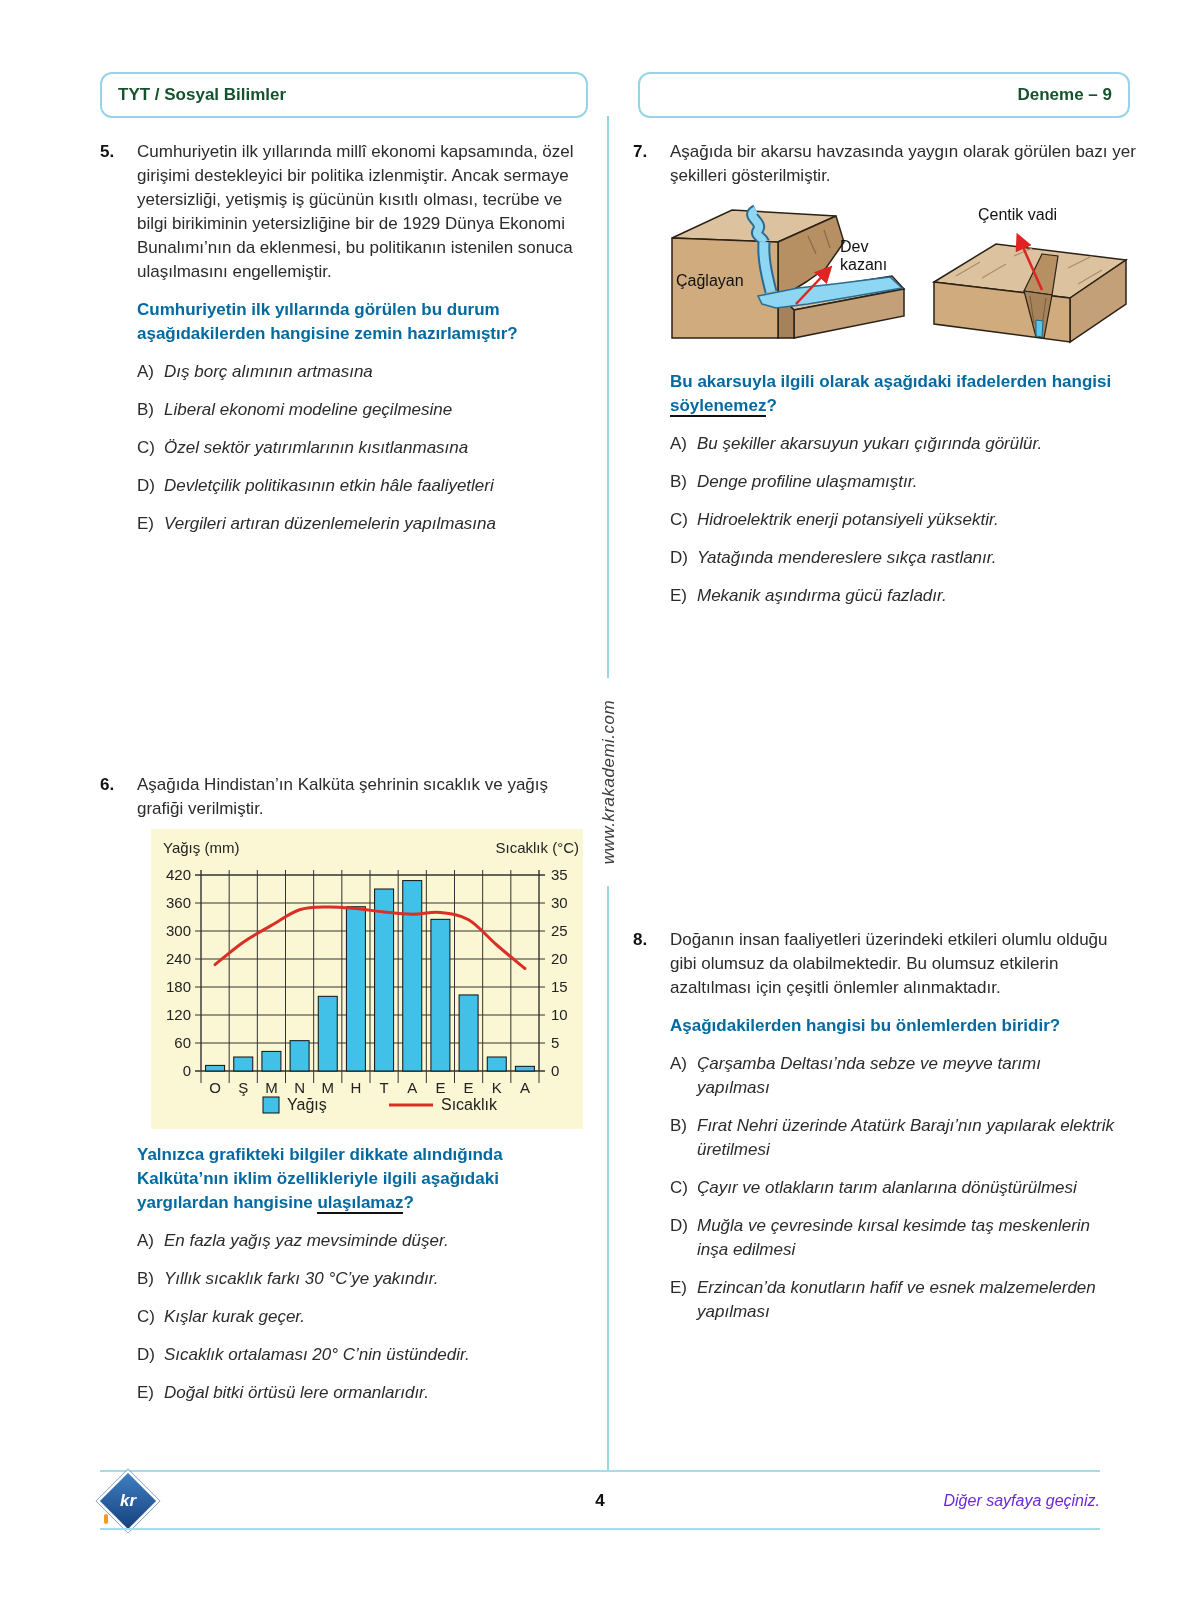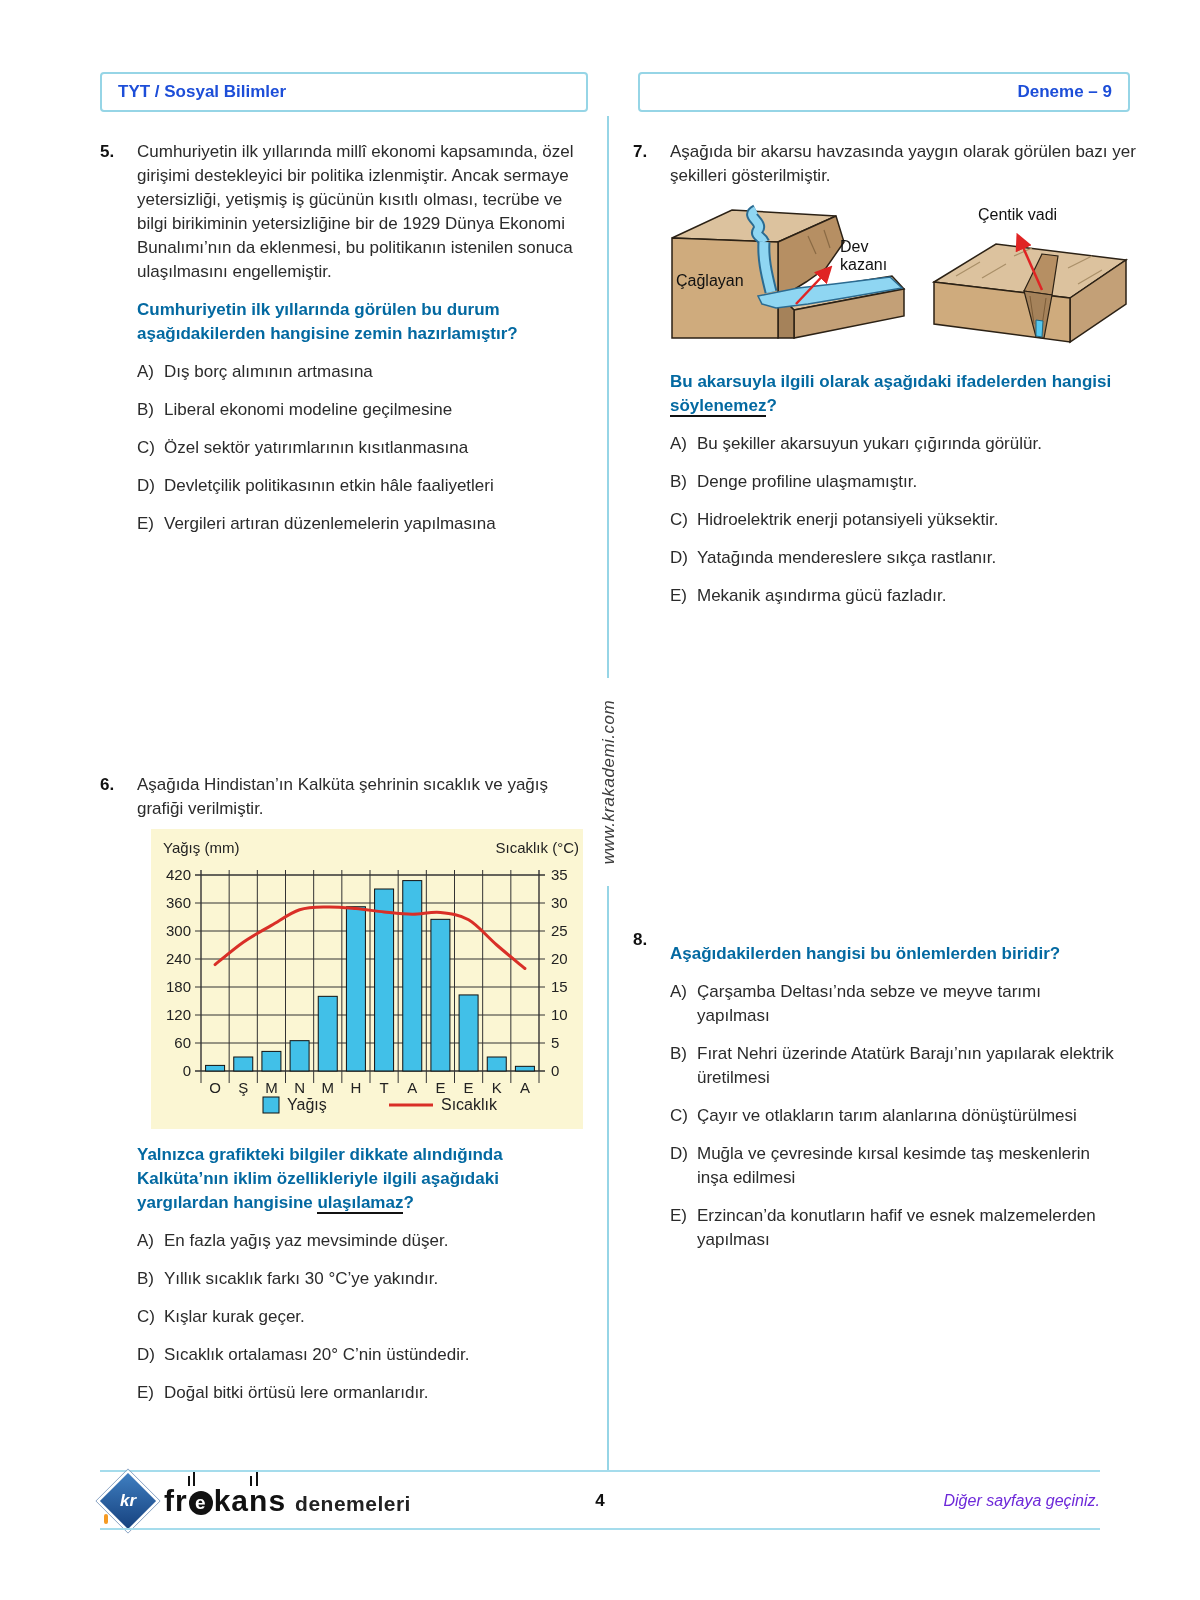--- a/index.html
+++ b/index.html
@@ -1,38 +1,38 @@
 <!DOCTYPE html>
 <html lang="tr"><head>
 <meta charset="utf-8">
 <style>
   html,body{margin:0;padding:0;background:#ffffff;}
   .page{position:relative;width:1200px;height:1600px;background:#fff;
         font-family:"Liberation Sans","DejaVu Sans",sans-serif;color:#2b2b2b;overflow:hidden;}
 
   
-  .hbox{position:absolute;top:72px;height:40px;border:2px solid #96d5e6;border-radius:4px;
-        display:flex;align-items:center;box-sizing:border-box;font-weight:bold;font-size:17px;color:#1d4ed8;}
+  .hbox{position:absolute;top:72px;height:46px;border:2px solid #96d5e6;border-radius:12px;
+        display:flex;align-items:center;box-sizing:border-box;font-weight:bold;font-size:17px;color:#14532d;}
   .hbox.left{left:100px;width:488px;padding-left:16px;}
   .hbox.right{left:638px;width:492px;justify-content:flex-end;padding-right:16px;}
 
   
   .vline{position:absolute;left:607px;width:2px;background:#96d5e6;}
   .watermark{position:absolute;left:609px;top:782px;transform:translate(-50%,-50%) rotate(-90deg);
              font-size:17px;font-style:italic;color:#3c3c3c;white-space:nowrap;letter-spacing:.5px;}
 
   
   .q{position:absolute;display:flex;font-size:17px;line-height:24px;}
   .qnum{width:37px;flex:none;font-weight:bold;color:#111;}
   .qcontent{flex:1;}
   .qbold{font-weight:bold;color:#0369a1;margin-top:14px;}
   .u{border-bottom:2px solid #111;padding-bottom:0px;}
   .opt{display:flex;margin-top:14px;}
   .ol{width:27px;flex:none;}
-  .ot{flex:1;}
+  .ot{flex:1;font-style:italic;}
   #q5{left:100px;top:140px;width:492px;}
   #q6{left:100px;top:773px;width:492px;}
   #q7{left:633px;top:140px;width:482px;}
   #q8{left:633px;top:928px;width:482px;}
 
   
   .chart-box{margin:8px 0 0 14px;width:432px;height:300px;background:#fbf6d3;}
   .chart-box svg{display:block;}
 
   
@@ -289,20 +289,21 @@
       <div class="opt">
         <span class="ol">E)</span>
         <span class="ot">Mekanik aşındırma gücü fazladır.</span>
       </div>
     </div>
   </div>
 
   <div class="q" id="q8">
     <div class="qnum">8.</div>
     <div class="qcontent">
+      <div>Doğanın insan faaliyetleri üzerindeki etkileri olumlu olduğu gibi olumsuz da olabilmektedir. Bu olumsuz etkilerin azaltılması için çeşitli önlemler alınmaktadır.</div>
       <div class="qbold">Aşağıdakilerden hangisi bu önlemlerden biridir?</div>
       <div class="opt">
         <span class="ol">A)</span>
         <span class="ot">Çarşamba Deltası’nda sebze ve meyve tarımı yapılması</span>
       </div>
       <div class="opt">
         <span class="ol">B)</span>
         <span class="ot">Fırat Nehri üzerinde Atatürk Barajı’nın yapılarak elektrik üretilmesi</span>
       </div>
       <div class="opt">
@@ -319,32 +320,20 @@
       </div>
     </div>
   </div>
 
   <div class="fline" style="top:1470px;"></div>
   <div class="footer">
     <div class="logo">
       <div class="diamond">
           <span>kr</span>
         </div>
-      <div class="brand">
-        <i class="spike s1"></i>
-          <i class="spike s2"></i>
-          <i class="spike s3"></i>
-          <i class="spike s4"></i>
-        <span>fr</span>
-          <span class="e-circle">e</span>
-          <span>ka</span>
-          <span>n</span>
-          <span>s</span>
-        <span class="brand-suffix">denemeleri</span>
-      </div>
     </div>
     <div class="pagenum">4</div>
     <div class="nextpage">Diğer sayfaya geçiniz.</div>
   </div>
   <div class="drop"></div>
   <div class="fline" style="top:1528px;"></div>
 
 </div>
 
 </body></html>

